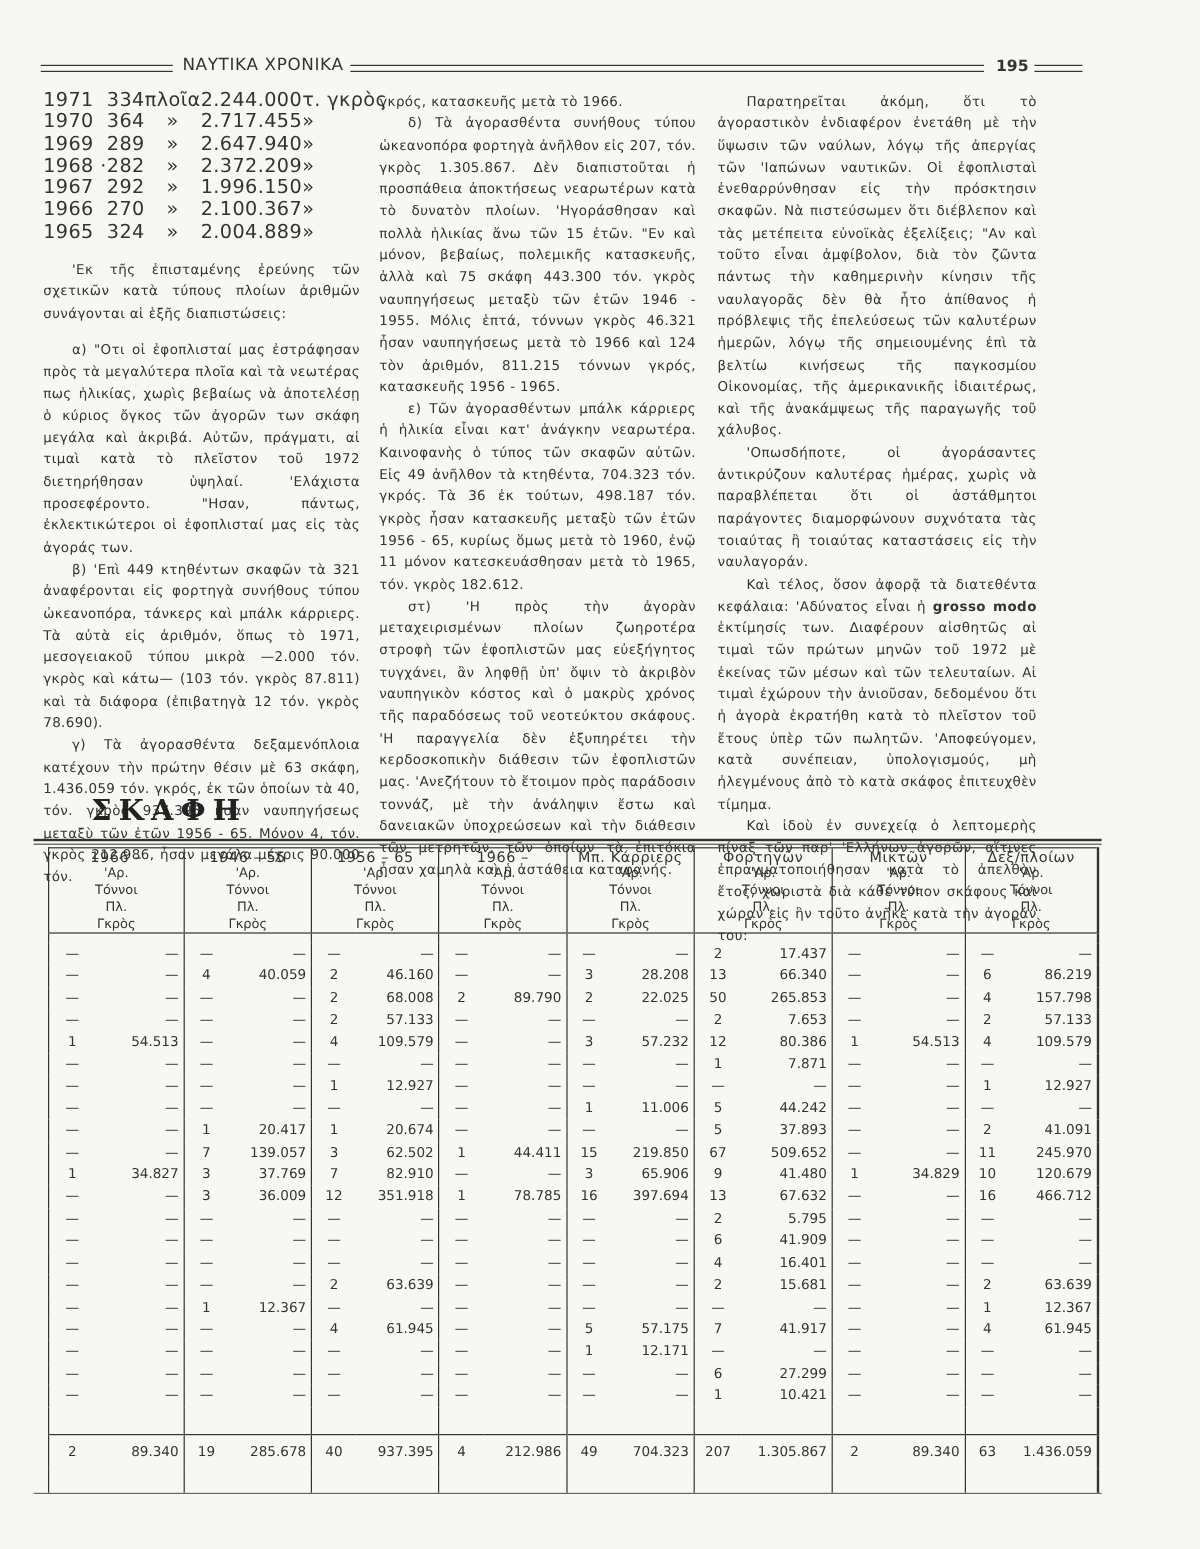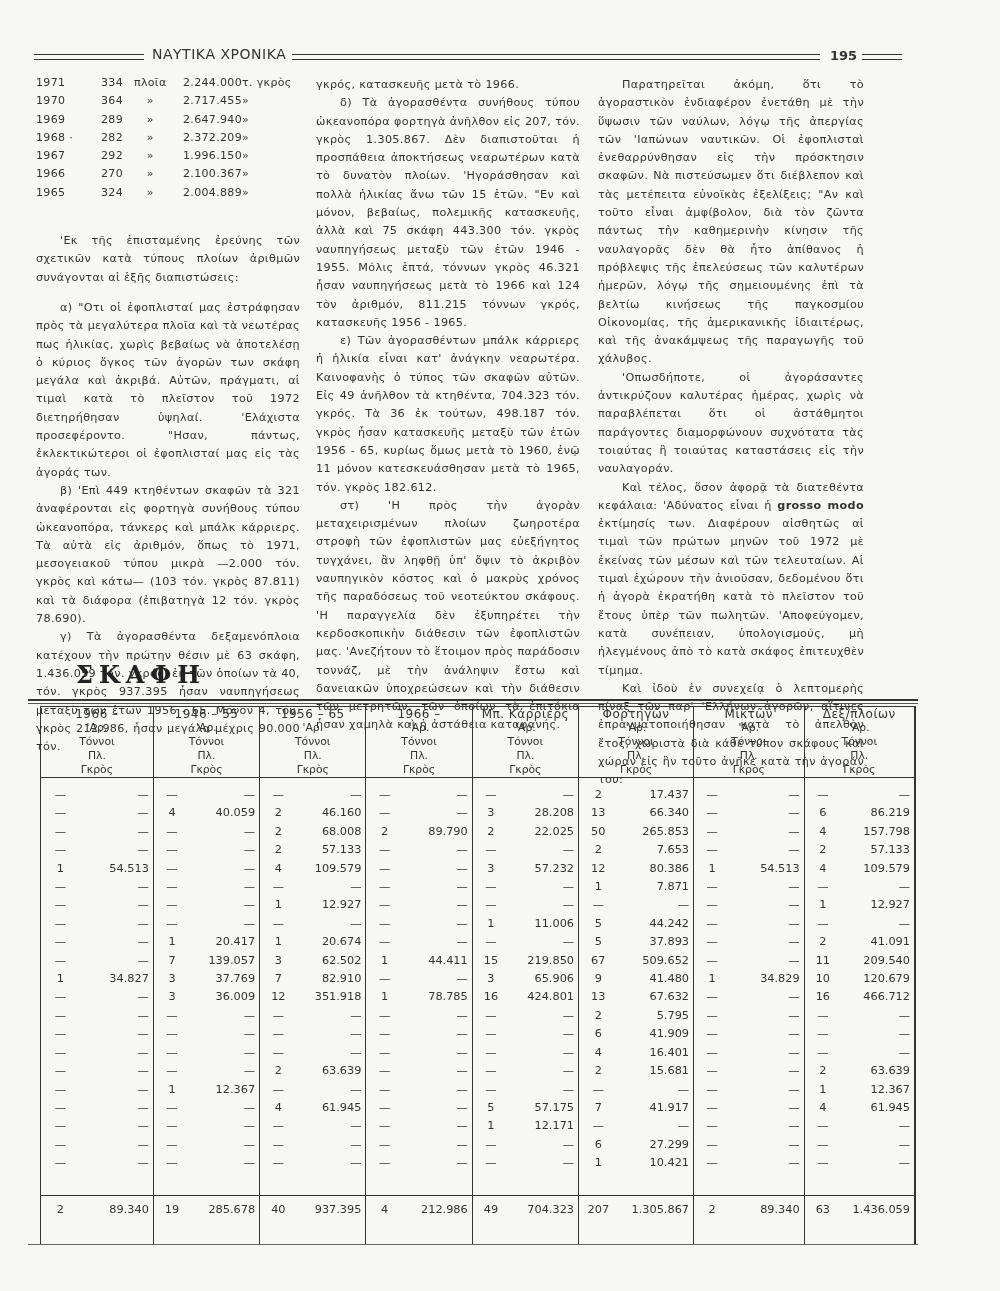--- a/index.html
+++ b/index.html
@@ -22,21 +22,21 @@
   .hdr-page { position: absolute; left: 796px; top: 2px; font-size: 13px; font-weight: bold; color: #333; }
 
   
   .col { position: absolute; top: 76px; font-size: 11.2px; line-height: 18.3px; color: #333; letter-spacing: 0.35px; }
   .col p { margin: 0; text-align: justify; }
   .col p.indent { text-indent: 24px; }
   .col1 { left: 36px; width: 264px; }
   .col2 { left: 316px; width: 264px; }
   .col3 { left: 598px; width: 266px; }
 
-  .year-table { border-collapse: collapse; font-size: 11px; margin-bottom: 30px; margin-top: -2px; }
+  .year-table { border-collapse: collapse; font-size: 16px; margin-bottom: 14px; margin-top: -2px; }
   .year-table td { padding: 0; height: 17.7px; white-space: nowrap; color: #333; }
   .yt-year { width: 60px; }
   .yt-ships { width: 34px; text-align: right; }
   .yt-unit { width: 60px; text-align: center; }
   .yt-tons { width: 66px; text-align: right; }
   .yt-suffix { width: 60px; text-align: left; }
 
   .bold { font-weight: bold; }
 
   
@@ -457,21 +457,21 @@
             <td class="t ">62.502</td>
             <td class="n vl">1</td>
             <td class="t ">44.411</td>
             <td class="n vl">15</td>
             <td class="t ">219.850</td>
             <td class="n vl">67</td>
             <td class="t ">509.652</td>
             <td class="n vl dash">—</td>
             <td class="t  dash">—</td>
             <td class="n vl">11</td>
-            <td class="t vr">209.540</td>
+            <td class="t vr">245.970</td>
           </tr>
           <tr class="data">
             <td class="n vl">1</td>
             <td class="t ">34.827</td>
             <td class="n vl">3</td>
             <td class="t ">37.769</td>
             <td class="n vl">7</td>
             <td class="t ">82.910</td>
             <td class="n vl dash">—</td>
             <td class="t  dash">—</td>
@@ -487,21 +487,21 @@
           <tr class="data">
             <td class="n vl dash">—</td>
             <td class="t  dash">—</td>
             <td class="n vl">3</td>
             <td class="t ">36.009</td>
             <td class="n vl">12</td>
             <td class="t ">351.918</td>
             <td class="n vl">1</td>
             <td class="t ">78.785</td>
             <td class="n vl">16</td>
-            <td class="t ">424.801</td>
+            <td class="t ">397.694</td>
             <td class="n vl">13</td>
             <td class="t ">67.632</td>
             <td class="n vl dash">—</td>
             <td class="t  dash">—</td>
             <td class="n vl">16</td>
             <td class="t vr">466.712</td>
           </tr>
           <tr class="data">
             <td class="n vl dash">—</td>
             <td class="t  dash">—</td>

